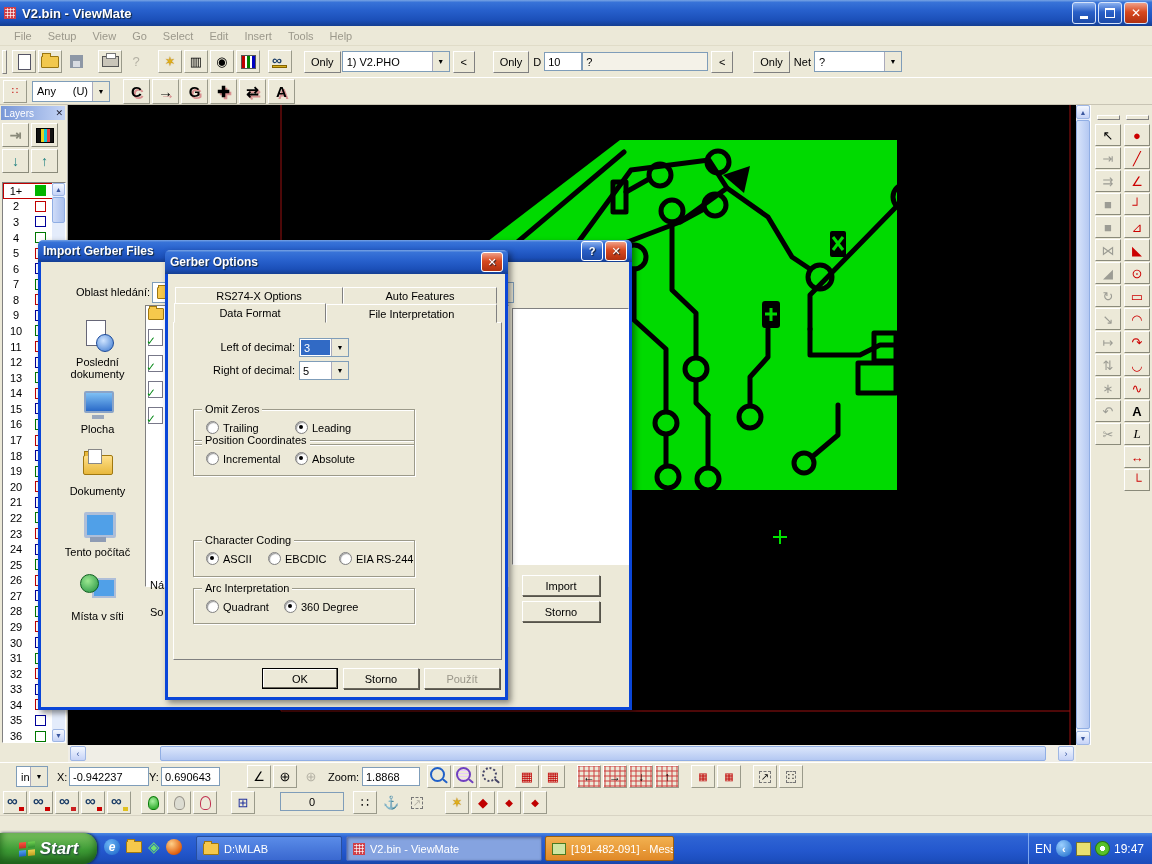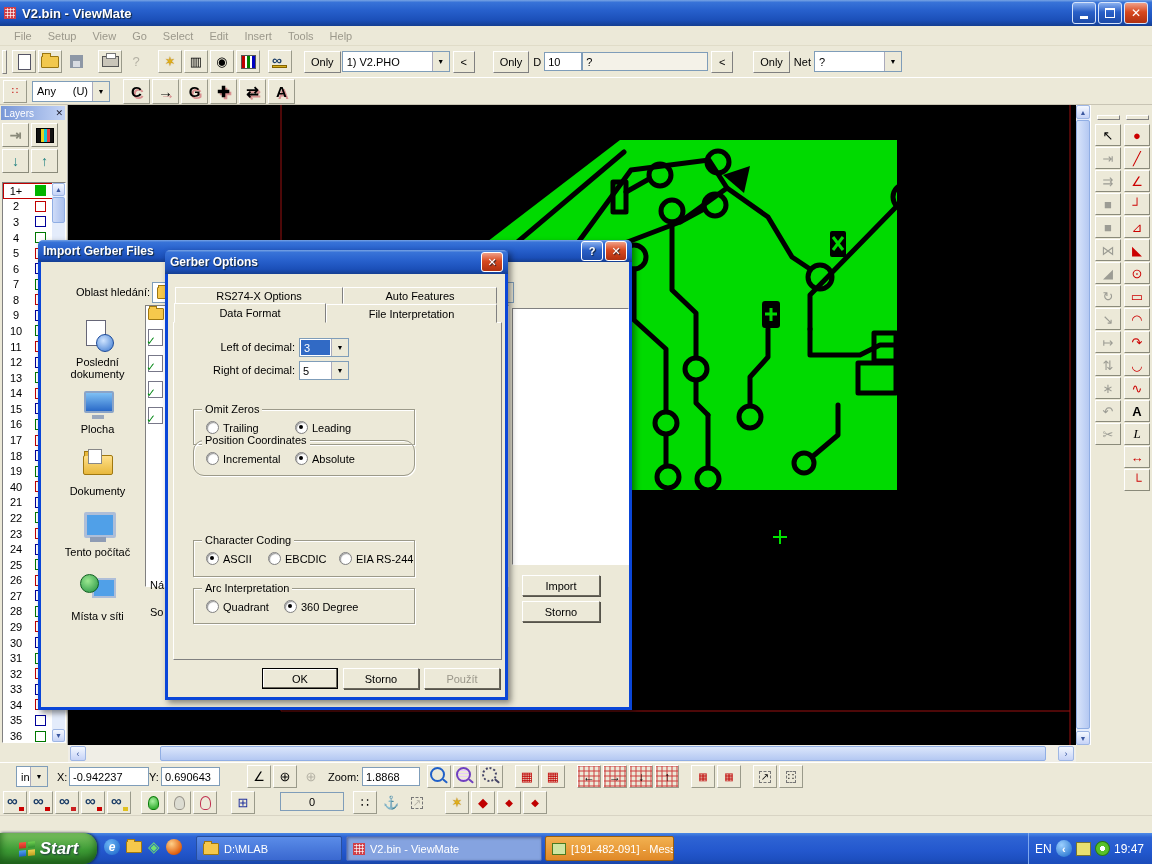--- a/index.html
+++ b/index.html
@@ -562,21 +562,21 @@
         </div>
         <div class="layer-row">
           <span class="num">18</span>
           <span class="sw" style="border-color: rgb(0, 0, 153); background: rgb(255, 255, 255);"></span>
         </div>
         <div class="layer-row">
           <span class="num">19</span>
           <span class="sw" style="border-color: rgb(0, 119, 0); background: rgb(255, 255, 255);"></span>
         </div>
         <div class="layer-row">
-          <span class="num">40</span>
+          <span class="num">20</span>
           <span class="sw" style="border-color: rgb(192, 0, 0); background: rgb(255, 255, 255);"></span>
         </div>
         <div class="layer-row">
           <span class="num">21</span>
           <span class="sw" style="border-color: rgb(0, 0, 153); background: rgb(255, 255, 255);"></span>
         </div>
         <div class="layer-row">
           <span class="num">22</span>
           <span class="sw" style="border-color: rgb(0, 119, 0); background: rgb(255, 255, 255);"></span>
         </div>
@@ -722,21 +722,21 @@
         <span class="ropt" style="left:12px;">
             <span class="radio"></span>
             <span>Trailing</span>
           </span>
         <span class="ropt" style="left:101px;">
             <span class="radio sel"></span>
             <span>Leading</span>
           </span>
       </div>
 
-      <div class="group" style="top:166px;height:34px;border-radius:11px;">
+      <div class="group" style="top:166px;height:34px;">
         <span class="glegend">Position Coordinates</span>
         <span class="ropt" style="left:12px;">
             <span class="radio"></span>
             <span>Incremental</span>
           </span>
         <span class="ropt" style="left:101px;">
             <span class="radio sel"></span>
             <span>Absolute</span>
           </span>
       </div>

